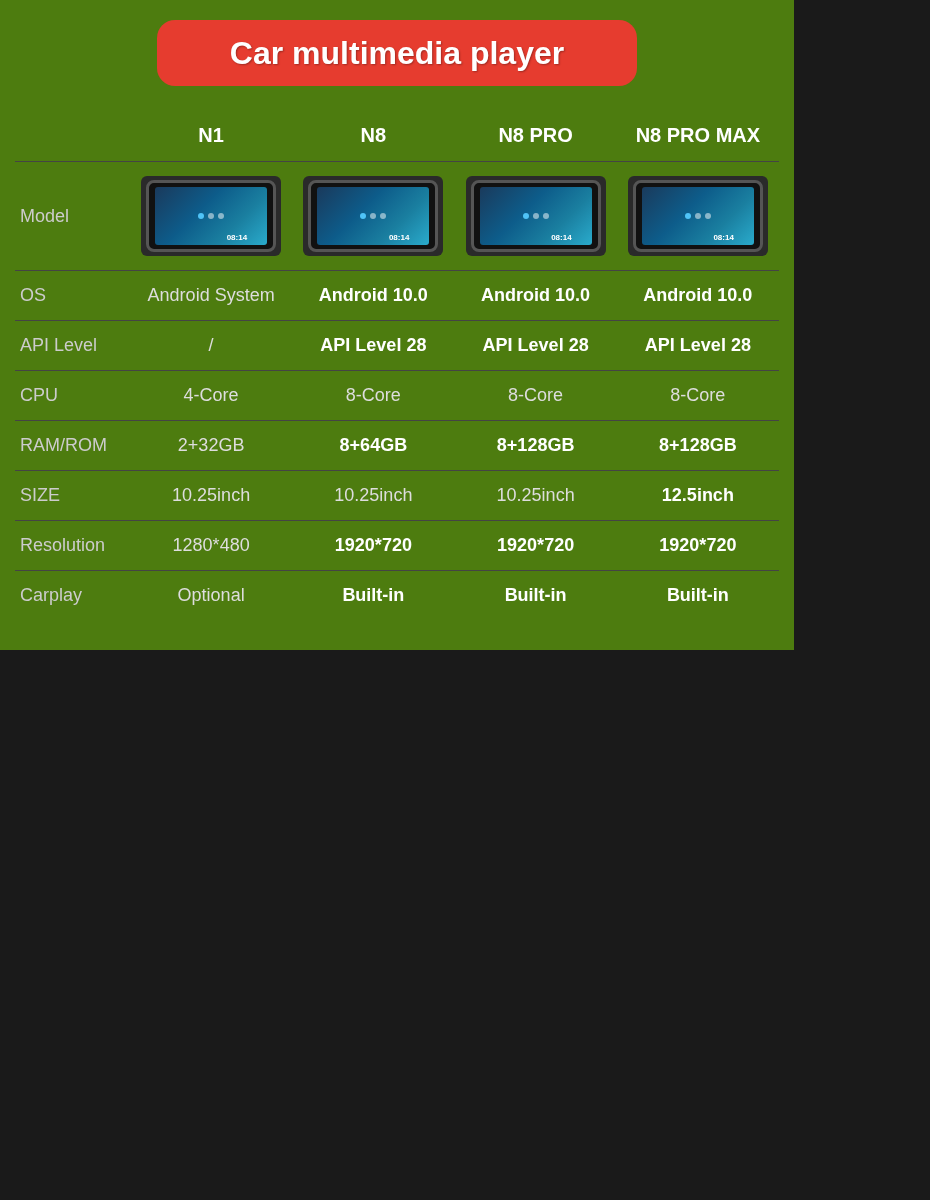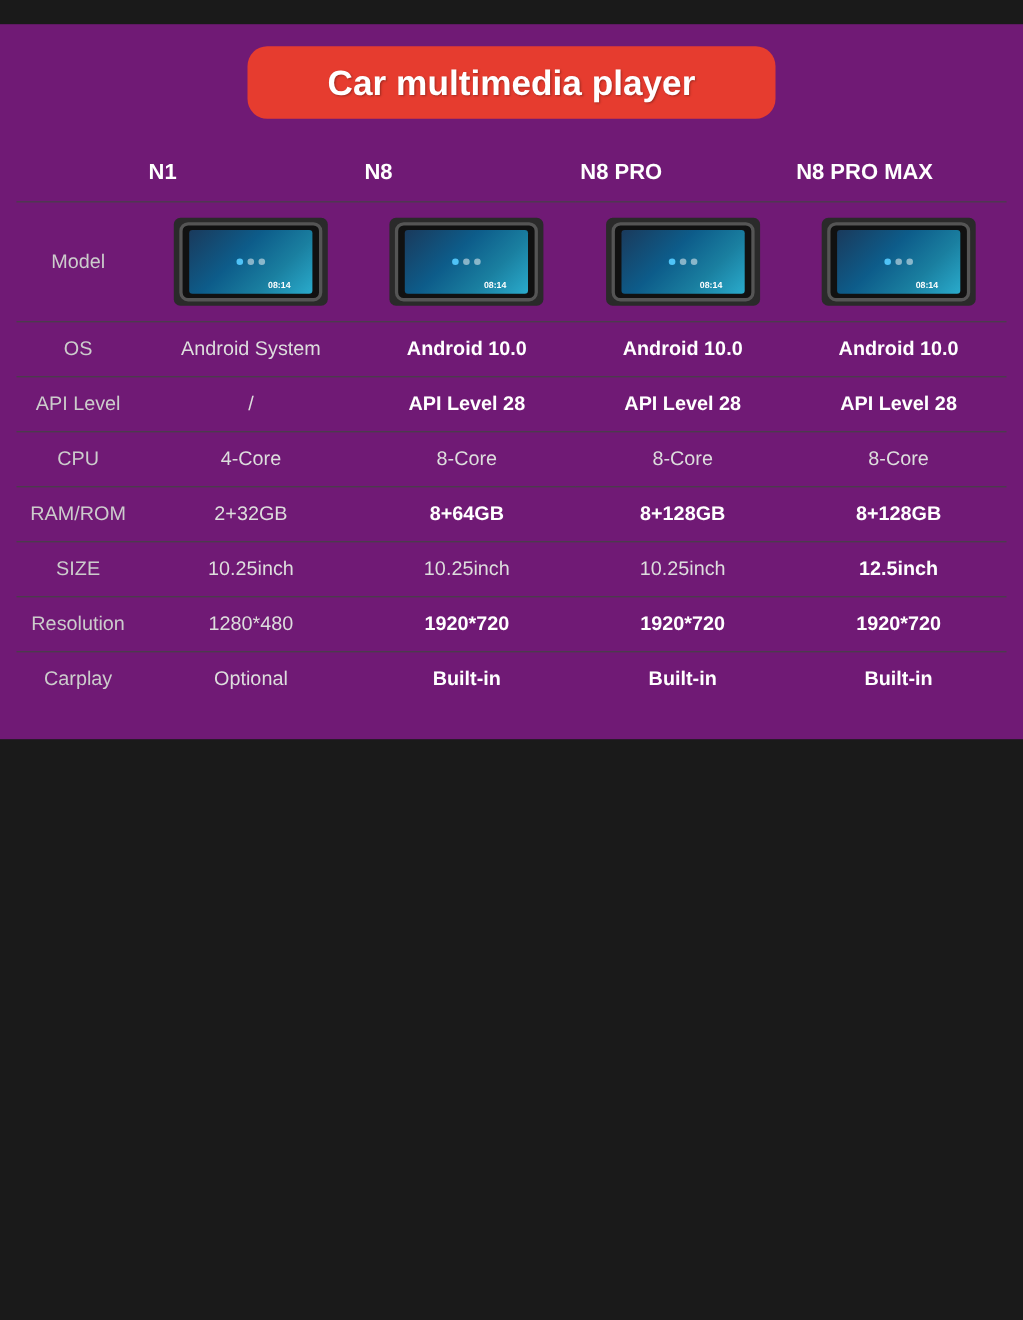--- a/index.html
+++ b/index.html
@@ -5,24 +5,23 @@
     * { box-sizing: border-box; margin: 0; padding: 0; }
     body {
       background-color: #1a1a1a;
       font-family: Arial, sans-serif;
       width: 930px;
       min-height: 1200px;
       color: #ffffff;
     }
 
     .page-wrapper {
-      width: 930px;
-      background: #701a75;
+      width: 794px;
+      background: #4d7c0f;
       padding: 20px 15px 30px;
-      margin-top: 22px;
     }
 
     
     .title-box {
       background: #e63c2f;
       border-radius: 18px;
       margin: 0 auto 30px;
       width: 480px;
       padding: 14px 30px;
       text-align: center;
@@ -36,21 +35,21 @@
     }
 
     
     .param-table {
       width: 100%;
       border-collapse: collapse;
     }
 
     
     .header-row td {
-      text-align: left;
+      text-align: center;
       font-size: 20px;
       font-weight: 700;
       color: #ffffff;
       padding: 8px 5px 14px;
       vertical-align: bottom;
     }
     .header-row td:first-child {
       text-align: left;
       width: 115px;
     }
@@ -58,21 +57,21 @@
     
     .data-row td {
       border-top: 1px solid #444;
       padding: 14px 8px;
       vertical-align: middle;
       text-align: center;
       font-size: 18px;
       color: #ffffff;
     }
     .data-row td:first-child {
-      text-align: center;
+      text-align: left;
       font-size: 18px;
       color: #cccccc;
       font-weight: 400;
       padding-left: 5px;
     }
 
     
     .col-n1 {
       font-weight: 400;
       color: #dddddd !important;

